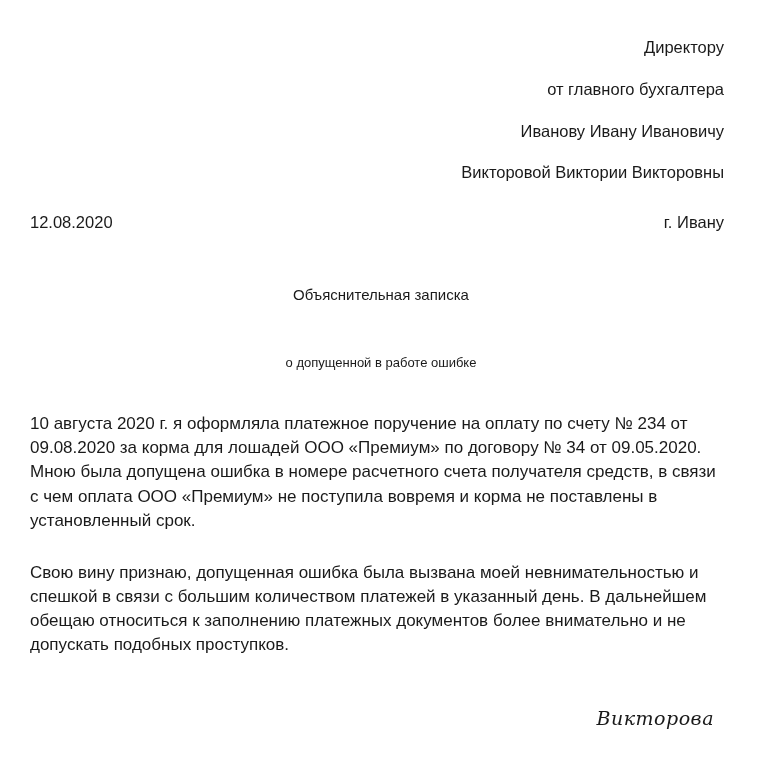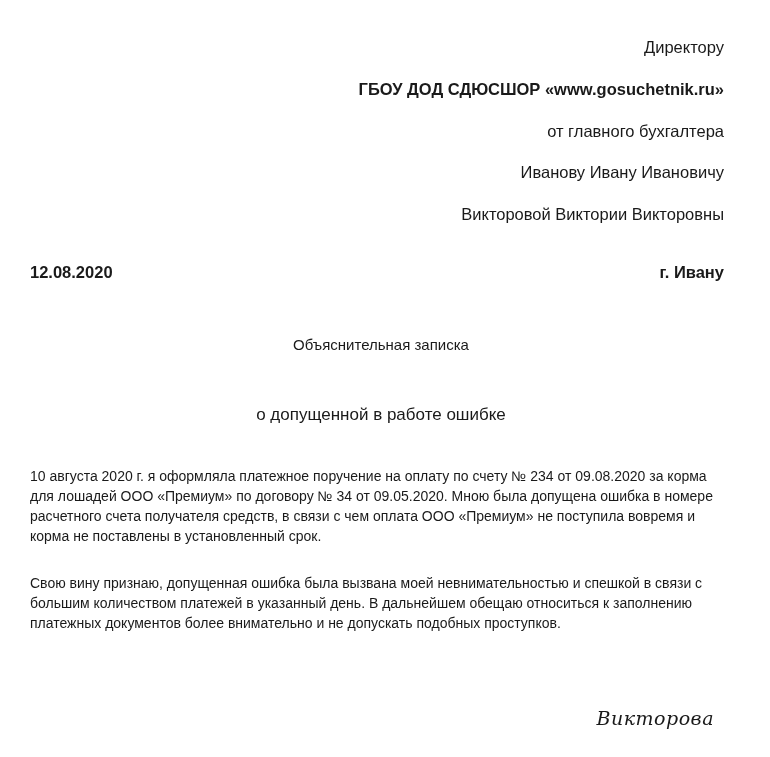--- a/index.html
+++ b/index.html
@@ -35,44 +35,43 @@
   .addr-line.bold {
     font-weight: bold;
   }
   .addr-line.first {
     margin-top: 8px;
   }
   .date-row {
     display: flex;
     justify-content: space-between;
     align-items: baseline;
-    margin-top: 38px;
+    margin-top: 30px;
     padding-right: 8px;
-    font-weight: bold;
   }
   .date-left, .date-right {
     font-size: 16.5px;
   }
   .title-block {
     text-align: center;
     margin-top: 54px;
   }
   .doc-title {
     font-size: 15px;
     margin-bottom: 52px;
   }
   .doc-subtitle {
-    font-size: 17px;
+    font-size: 13px;
   }
   .body-block {
     margin-top: 42px;
     padding-right: 10px;
   }
   .para {
-    font-size: 14px;
+    font-size: 17px;
     line-height: 1.42;
     text-align: left;
     margin: 16px 0 28px 0;
   }
   .sign-row {
     position: absolute;
     left: 13px;
     right: 38px;
     bottom: 28px;
     display: flex;
@@ -93,21 +92,20 @@
     text-align: left;
   }
 </style>
 </head>
 <body>
 
 <div class="page">
 
   <div class="addr-block">
     <div class="addr-line first">Директору</div>
-    <div class="addr-line bold">ГБОУ ДОД СДЮСШОР «www.gosuchetnik.ru»</div>
     <div class="addr-line">от главного бухгалтера</div>
     <div class="addr-line">Иванову Ивану Ивановичу</div>
     <div class="addr-line">Викторовой Виктории Викторовны</div>
   </div>
 
   <div class="date-row">
     <div class="date-left">12.08.2020</div>
     <div class="date-right">г. Ивану</div>
   </div>
 

